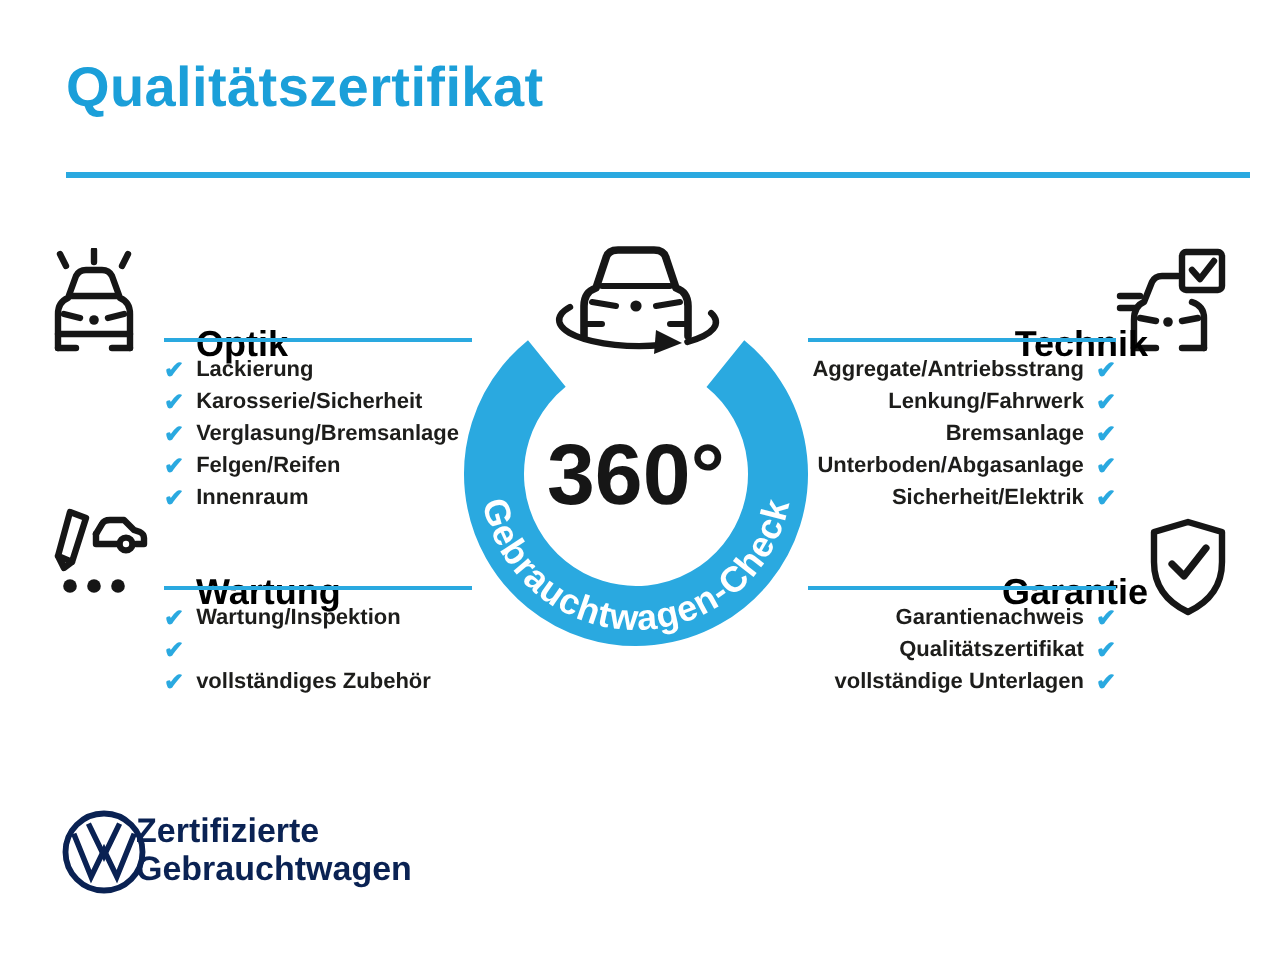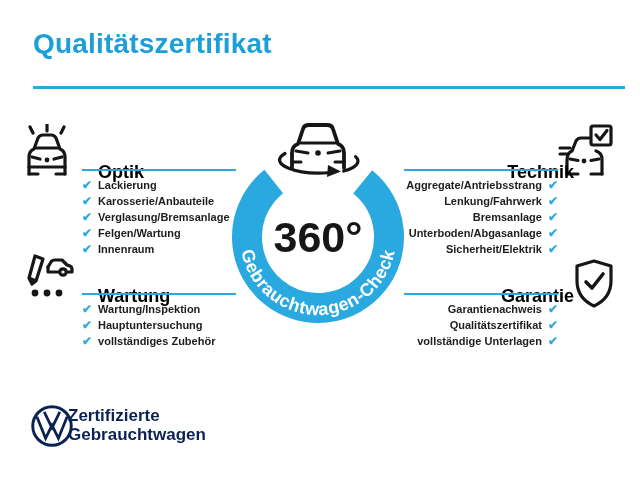--- a/index.html
+++ b/index.html
@@ -54,29 +54,29 @@
   </span>
   <h2 class="sec-heading" style="left:82px;top:146px;">Optik</h2>
   <div class="sec-rule" style="left:82px;top:169px;"></div>
   <ul class="checklist" style="left:82px;top:179px;" data-side="left">
       <li class="row">
         <span class="chk">✔</span>
         <span class="lbl">Lackierung</span>
       </li>
       <li class="row">
         <span class="chk">✔</span>
-        <span class="lbl">Karosserie/Anbauteile</span>
+        <span class="lbl">Karosserie/Sicherheit</span>
       </li>
       <li class="row">
         <span class="chk">✔</span>
         <span class="lbl">Verglasung/Bremsanlage</span>
       </li>
       <li class="row">
         <span class="chk">✔</span>
-        <span class="lbl">Felgen/Wartung</span>
+        <span class="lbl">Felgen/Reifen</span>
       </li>
       <li class="row">
         <span class="chk">✔</span>
         <span class="lbl">Innenraum</span>
       </li>
     </ul>
 
   <span class="sec-icon" style="left:558px;top:124px;">
     <svg width="58" height="54" viewBox="0 0 58 54">
       <rect class="ic" x="33" y="2" width="20" height="19" rx="2"></rect>
@@ -126,21 +126,20 @@
   </span>
   <h2 class="sec-heading" style="left:82px;top:270px;">Wartung</h2>
   <div class="sec-rule" style="left:82px;top:293px;"></div>
   <ul class="checklist" style="left:82px;top:303px;" data-side="left">
       <li class="row">
         <span class="chk">✔</span>
         <span class="lbl">Wartung/Inspektion</span>
       </li>
       <li class="row">
         <span class="chk">✔</span>
-        <span class="lbl">Hauptuntersuchung</span>
       </li>
       <li class="row">
         <span class="chk">✔</span>
         <span class="lbl">vollständiges Zubehör</span>
       </li>
     </ul>
 
   <span class="sec-icon" style="left:572px;top:258px;">
     <svg width="44" height="52" viewBox="0 0 44 52">
       <path class="ic" d="M22 3 L39 8 V23 Q39 40 22 48 Q5 40 5 23 V8 Z"></path>

